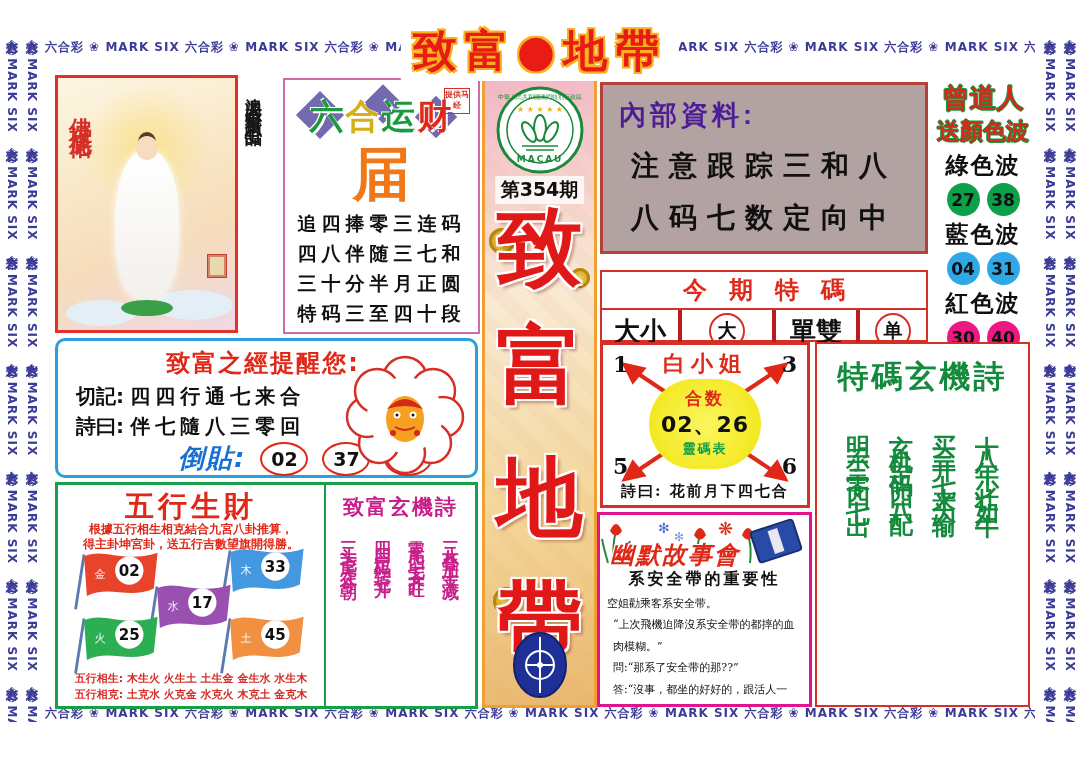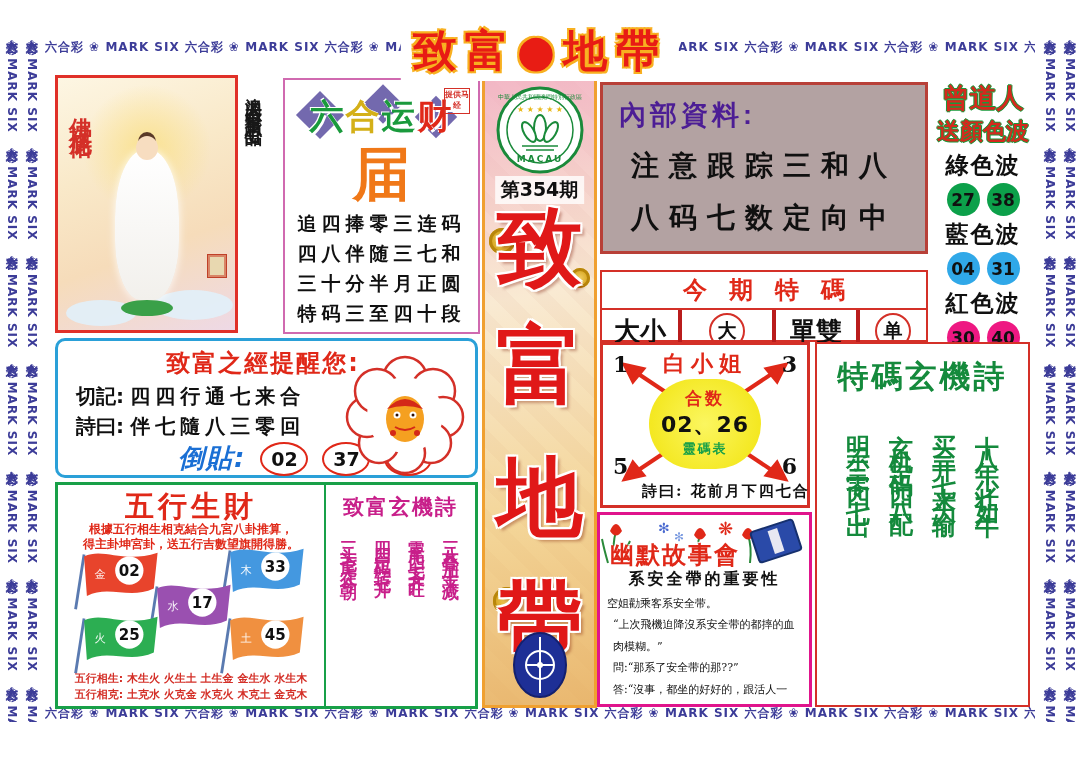--- a/index.html
+++ b/index.html
@@ -108,25 +108,25 @@
   .bxj{left:600px;top:342px;width:210px;height:166px;border:3px solid #d43028;}
   .bxj-title{position:absolute;top:4px;width:100%;text-align:center;color:#e02818;font-weight:bold;
       font-size:22px;letter-spacing:6px;}
   .bxj-corner{position:absolute;font-size:22px;font-weight:bold;color:#101010;font-family:"DejaVu Serif",serif;}
   .bxj-blob{position:absolute;top:34px;left:50%;transform:translateX(-50%);width:112px;height:90px;
       border-radius:45px;background:radial-gradient(circle,#fbf660,#f4e822 75%);text-align:center;z-index:2;}
   .bxj-blob .l1{color:#e02818;font-weight:bold;font-size:17px;margin-top:8px;letter-spacing:3px;}
   .bxj-blob .l2{color:#101010;font-weight:bold;font-size:22px;letter-spacing:1px;}
   .bxj-blob .l3{color:#18a048;font-weight:bold;font-size:13px;letter-spacing:2px;}
   .bxj-poem{position:absolute;bottom:4px;width:100%;text-align:center;color:#101010;
-      font-family:"DejaVu Serif",serif;font-weight:bold;font-size:15px;letter-spacing:2px;margin-left:21px;}
+      font-family:"DejaVu Serif",serif;font-weight:bold;font-size:15px;letter-spacing:2px;}
   
   .humor{left:597px;top:512px;width:215px;height:195px;border:3px solid #e0148c;overflow:hidden;}
   .humor-title{position:absolute;top:24px;left:10px;color:#e02818;font-weight:bold;font-size:24px;
-      letter-spacing:2px;text-shadow:1px 1px 0 #fff,-1px -1px 0 #fff;z-index:2;}
+      letter-spacing:2px;text-shadow:1px 1px 0 #fff,-1px -1px 0 #fff;z-index:2;font-style:italic;}
   .humor-sub{position:absolute;top:54px;width:100%;text-align:center;color:#101010;
       font-family:"DejaVu Serif",serif;font-weight:bold;font-size:16px;letter-spacing:3px;z-index:2;}
   .humor-body{position:absolute;top:78px;left:7px;right:5px;color:#101010;
       font-family:"DejaVu Serif",serif;font-size:11px;line-height:1.95;z-index:2;}
   .humor-body div:nth-child(n+2){padding-left:6px;}
   
   .tema{left:815px;top:342px;width:215px;height:365px;border:2px solid #d43028;}
   .tema-title{position:absolute;top:12px;width:100%;text-align:center;color:#148a3c;font-weight:bold;
       font-family:"DejaVu Serif",serif;font-size:31px;letter-spacing:3px;}
   .tema-cols{top:72px;}

